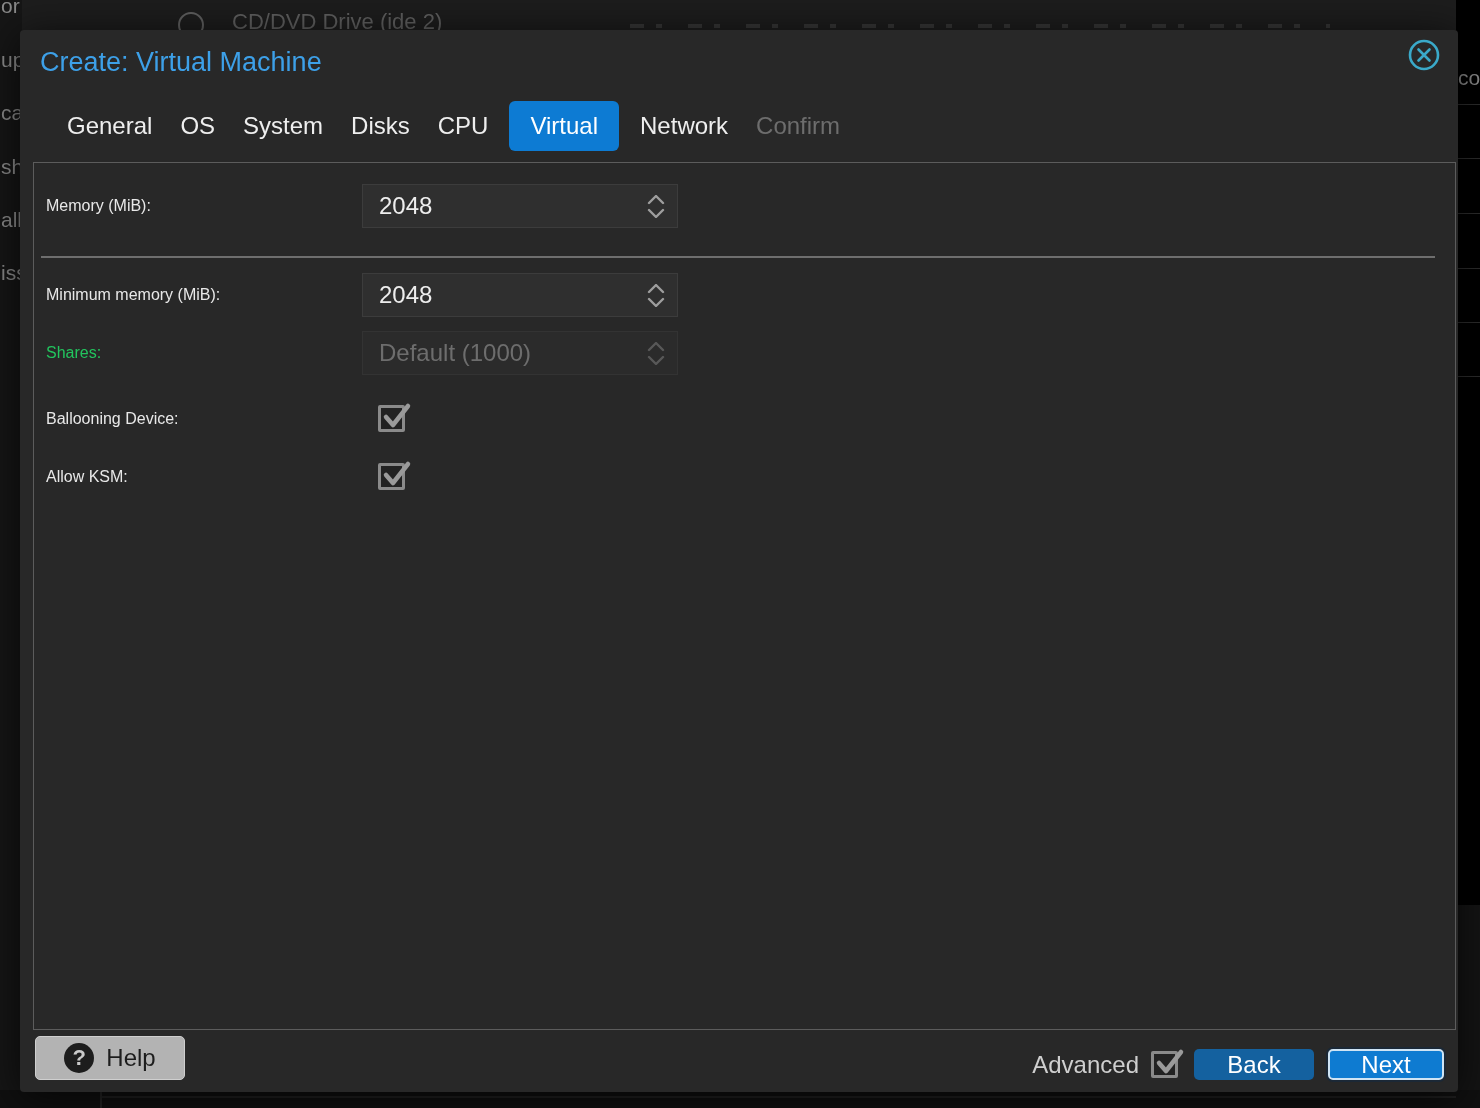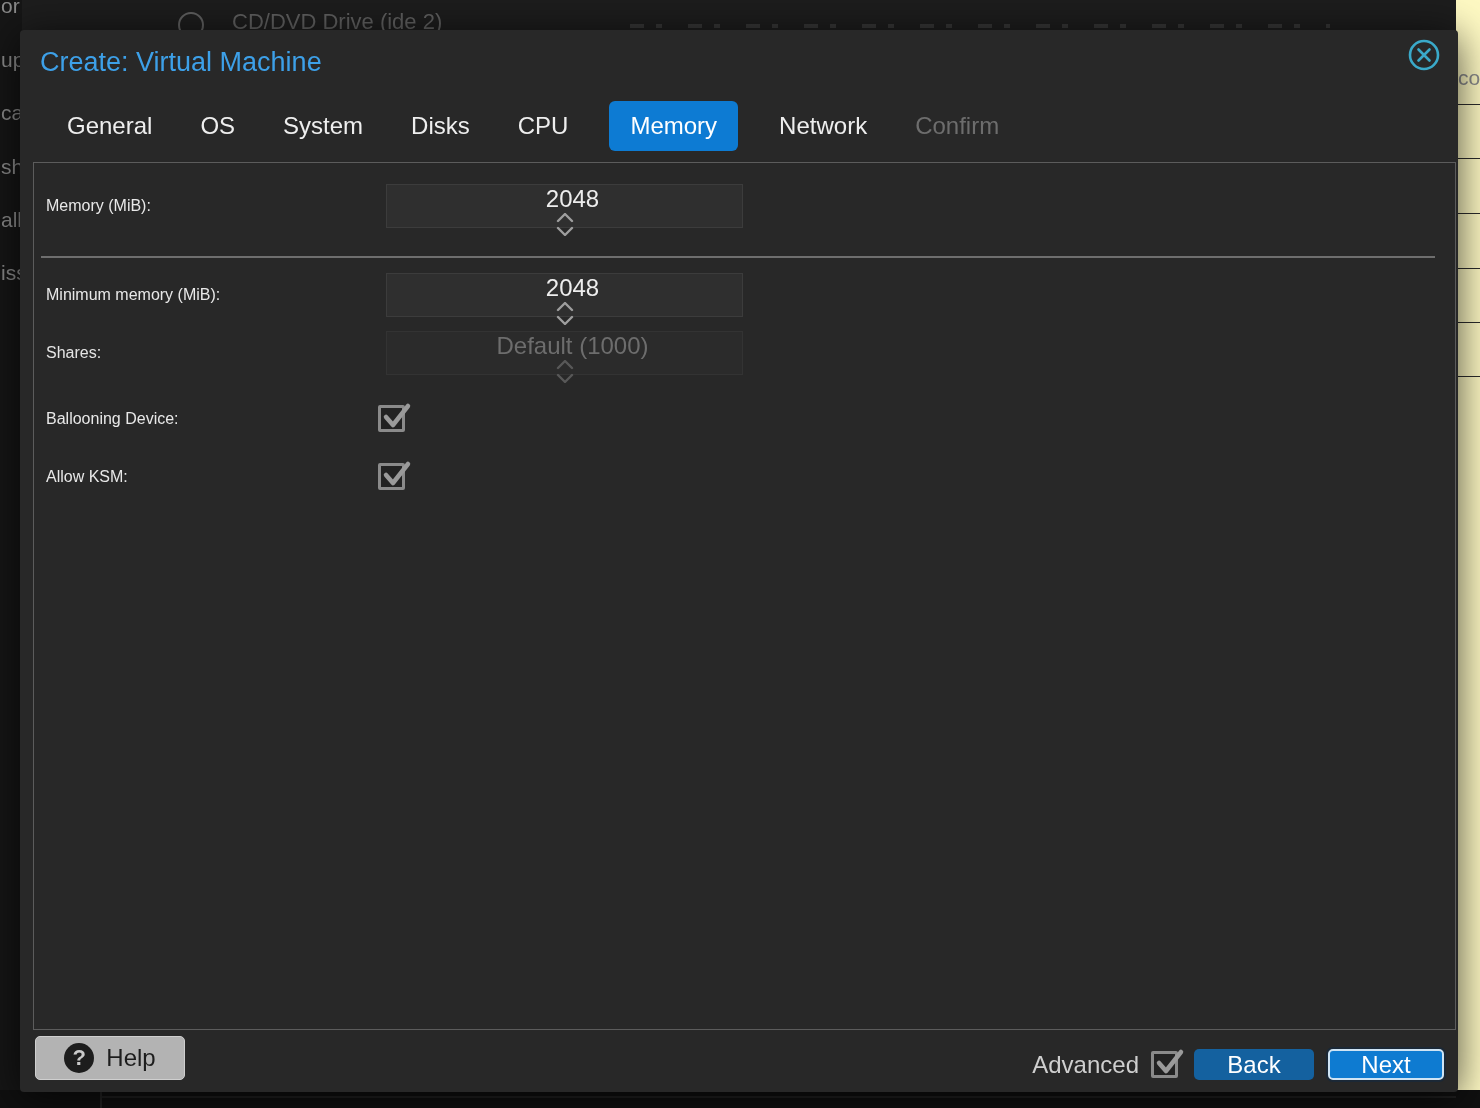--- a/index.html
+++ b/index.html
@@ -9,49 +9,49 @@
 
   
   .bg-layer { position:absolute; inset:0; z-index:0; }
   .bg-topstrip { position:absolute; left:20px; top:0; right:0; height:30px; background:#1d1d1d; overflow:hidden; }
   .bg-radio { position:absolute; left:158px; top:12px; width:26px; height:26px; border:2px solid #5f5f5f; border-radius:50%; }
   .bg-toptext { position:absolute; left:212px; top:9px; font-size:22px; color:#5f5f5f; white-space:nowrap; filter:blur(0.6px); }
   .bg-topdashes { position:absolute; left:610px; top:24px; width:700px; height:4px;
      background:repeating-linear-gradient(90deg,#4a4a4a 0 14px, transparent 14px 26px, #4a4a4a 26px 32px, transparent 32px 58px); opacity:.55; }
   .bg-leftcol { position:absolute; left:0; top:0; width:22px; height:1108px; background:#161616; overflow:visible; }
   .bg-frag { position:absolute; left:1px; font-size:21px; color:#8b8b8b; white-space:nowrap; }
-  .bg-rightcol { position:absolute; right:0; top:0; width:24px; height:1108px; background:#fef9c3; }
+  .bg-rightcol { position:absolute; right:0; top:0; width:24px; height:905px; background:#000000; }
   .bg-rightline { position:absolute; right:0; width:24px; height:1px; background:#2c2c2c; }
   .bg-rightfrag { position:absolute; left:2px; top:66px; font-size:21px; color:#8b8b8b; }
   .bg-bottomstrip { position:absolute; left:0; bottom:0; width:1480px; height:18px; background:#101010; }
   .bg-bottomline-v { position:absolute; left:100px; bottom:0; width:2px; height:16px; background:#242424; }
   .bg-bottomline-h { position:absolute; left:102px; bottom:10px; right:24px; height:2px; background:#202020; }
 
   
   .modal { position:absolute; left:20px; top:30px; width:1438px; height:1062px; z-index:2;
            background:#282828; border-radius:4px; box-shadow:0 6px 40px rgba(0,0,0,.7); }
   .modal-title { position:absolute; left:20px; top:17px; font-size:27px; color:#3da0e8; }
   .close-btn { position:absolute; right:16px; top:7px; width:36px; height:36px; cursor:pointer; }
 
   
-  .tabbar { position:absolute; left:40px; top:70px; height:52px; display:flex; align-items:center; gap:34px; }
+  .tabbar { position:absolute; left:40px; top:70px; height:52px; display:flex; align-items:center; gap:14px; }
   .tab { font-size:24px; color:#eeeeee; padding:0 7px; cursor:pointer; white-space:nowrap; }
   .tab.active { background:#0d7bd3; color:#ffffff; border-radius:6px; padding:11px 21px; }
   .tab.disabled { color:#6d6d6d; cursor:default; }
 
   
   .panel { position:absolute; left:13px; top:132px; right:2px; bottom:62px;
            border:1px solid #5c5c5c; background:#282828; }
 
   .frow { position:absolute; left:0; right:0; height:44px; }
   .flabel { position:absolute; left:12px; top:50%; transform:translateY(-50%);
             font-size:16px; color:#e8e8e8; white-space:nowrap; }
-  .flabel.dim { color:#e5e5e5; }
-  .spinfield { position:absolute; left:352px; top:0; width:357px; height:44px;
-               background:#2f2f2f; border:1px solid #3c3c3c; display:flex; align-items:center;flex-direction:column; }
+  .flabel.dim { color:#22c55e; }
+  .spinfield { position:absolute; left:328px; top:0; width:316px; height:44px;
+               background:#2f2f2f; border:1px solid #3c3c3c; display:flex; align-items:center; }
   .spinfield .val { flex:1; padding-left:16px; font-size:24px; color:#ededed; white-space:nowrap; }
   .spinner { width:42px; display:flex; flex-direction:column; align-items:center; gap:3px; cursor:pointer; }
   .spinner svg { display:block; }
   .spinfield.disabled { background:#2b2b2b; border-color:#333333; }
   .spinfield.disabled .val { color:#6d6d6d; }
 
   .divider { position:absolute; left:7px; right:20px; height:2px; background:#6e6e6e; }
 
   .checkbox { position:absolute; left:344px; width:27px; height:27px; border:3px solid #8a8a8a;
               border-radius:2px; background:#222222; cursor:pointer; }
@@ -119,21 +119,21 @@
         <path d="M12.5 12.5 L23.5 23.5 M23.5 12.5 L12.5 23.5" stroke="#3aa9c9" stroke-width="2.6" stroke-linecap="round"></path>
       </svg>
     </div>
 
     <div class="tabbar">
       <div class="tab">General</div>
       <div class="tab">OS</div>
       <div class="tab">System</div>
       <div class="tab">Disks</div>
       <div class="tab">CPU</div>
-      <div class="tab active">Memory</div>
+      <div class="tab active">Virtual</div>
       <div class="tab">Network</div>
       <div class="tab disabled">Confirm</div>
     </div>
 
     <div class="panel">
 
       <div class="frow" style="top:21px">
         <span class="flabel">Memory (MiB):</span>
         <div class="spinfield">
           <span class="val">2048</span>

